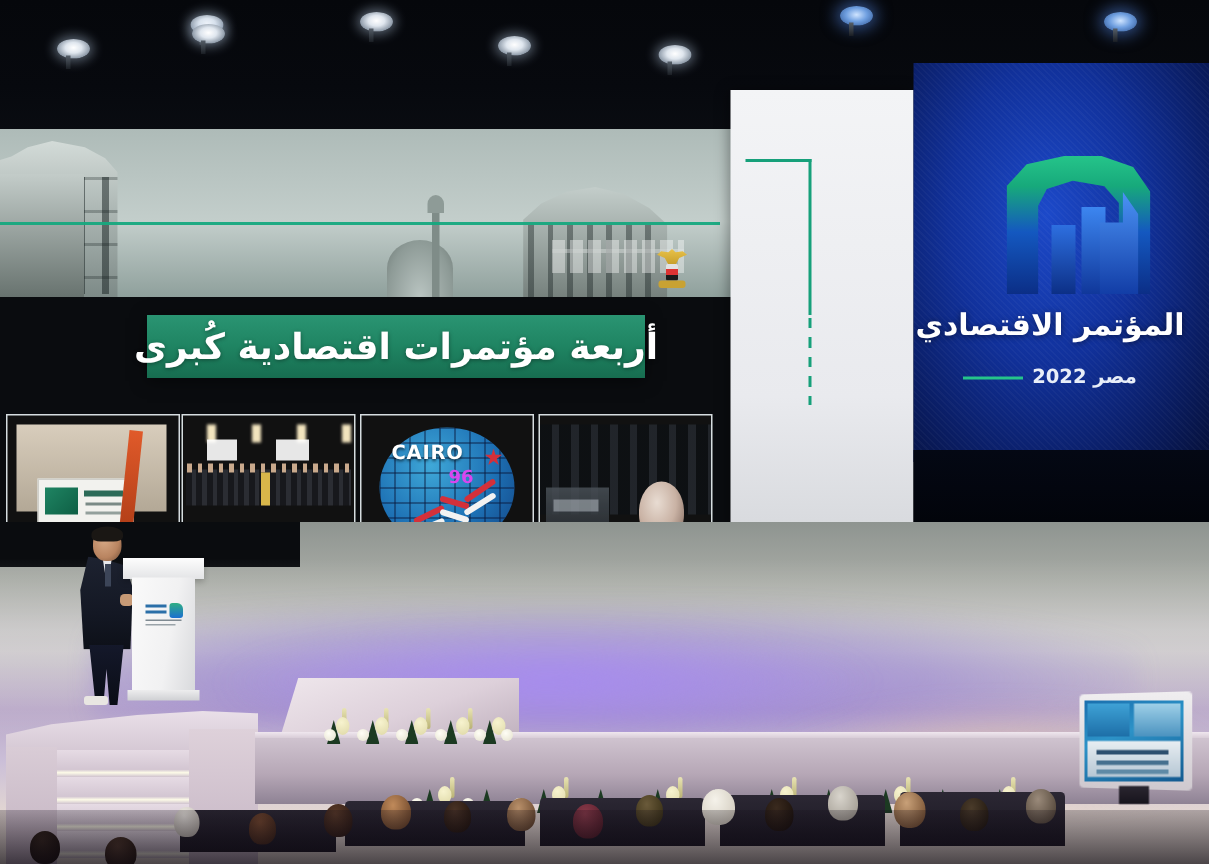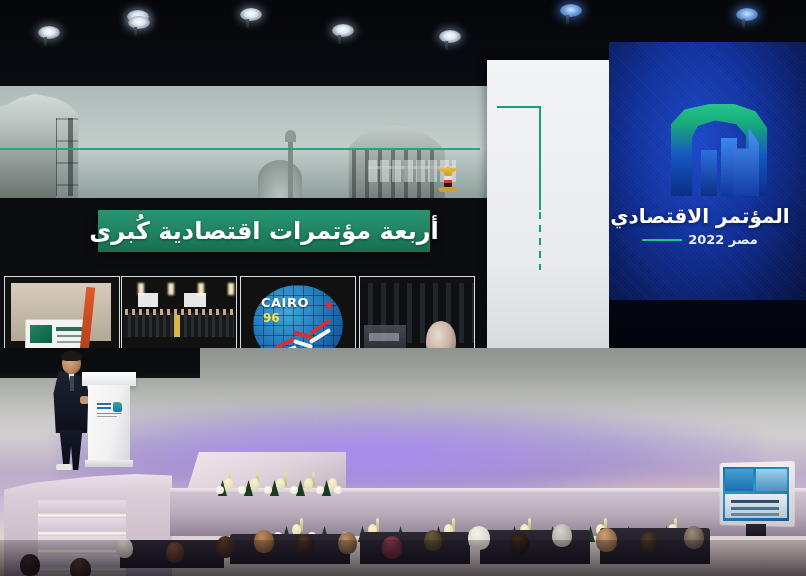--- a/index.html
+++ b/index.html
@@ -99,21 +99,21 @@
 
   
   .t3{background:radial-gradient(circle at 50% 45%,#1f5f66 0%,#123b47 60%,#0a222b 100%);}
   .t3 .globe{position:absolute;left:12px;top:8px;width:90px;height:80px;border-radius:50%;
     background:radial-gradient(circle at 38% 32%,#3fa8d8 0%,#1d70b4 55%,#123f7e 100%);}
   .t3 .grid{position:absolute;left:12px;top:8px;width:90px;height:80px;border-radius:50%;
     background:repeating-linear-gradient(90deg,rgba(10,25,60,.45) 0 1px,transparent 1px 10px),
                repeating-linear-gradient(180deg,rgba(10,25,60,.45) 0 1px,transparent 1px 10px);}
   .t3 .ctxt{position:absolute;left:20px;top:18px;color:#fff;font-size:13px;font-weight:bold;
     letter-spacing:.5px;text-shadow:0 1px 2px rgba(0,0,0,.6);}
-  .t3 .c96{position:absolute;left:22px;top:34px;color:#fde047;font-size:12px;font-weight:bold;}
+  .t3 .c96{position:absolute;left:22px;top:34px;color:#d946ef;font-size:12px;font-weight:bold;padding-left:36px;}
   .t3 .wave{position:absolute;left:34px;top:30px;width:62px;height:52px;}
   .t3 .wave i{position:absolute;display:block;height:4px;border-radius:2px;}
   .t3 .red1{background:#d3303a;}
   .t3 .wht1{background:#f2f2f2;}
   .t3 .star{position:absolute;left:82px;top:22px;width:12px;height:12px;background:#d3303a;
     clip-path:polygon(50% 0,61% 35%,98% 35%,68% 57%,79% 91%,50% 70%,21% 91%,32% 57%,2% 35%,39% 35%);}
 
   
   .t4{background:radial-gradient(circle at 70% 60%,#2a2e33 0%,#121418 60%,#07080b 100%);}
   .t4 .heads{position:absolute;left:0;top:6px;width:114px;height:60px;
@@ -148,21 +148,21 @@
   .lm-bar2{position:absolute;left:50px;top:34px;width:16px;height:58px;
     background:linear-gradient(180deg,#3c86f0,#10379a);}
   .lm-arrow{position:absolute;left:62px;top:24px;width:26px;height:68px;
     background:linear-gradient(180deg,#4b93f5,#123da6);
     clip-path:polygon(0 30%,60% 30%,60% 0,100% 22%,100% 100%,0 100%);}
   .logotext{position:absolute;left:0;top:162px;width:182px;text-align:center;}
   .lt1{color:#fff;font-size:20px;font-weight:bold;direction:rtl;letter-spacing:2px;
     text-shadow:0 1px 4px rgba(0,0,0,.5);}
   .lt2{color:#fff;font-size:18px;font-weight:bold;direction:rtl;letter-spacing:1px;margin-top:1px;
     text-shadow:0 1px 4px rgba(0,0,0,.5);}
-  .lt3{display:flex;align-items:center;justify-content:center;gap:6px;margin-top:4px;}
+  .lt3{display:flex;align-items:center;justify-content:center;gap:6px;margin-top:16px;}
   .lt3 .rule{width:40px;height:2px;background:#25c48a;}
   .lt3 .yr{color:#e8eef8;font-size:13px;font-weight:600;direction:rtl;letter-spacing:1px;}
   .bpanel-dark{position:absolute;left:609px;top:300px;width:197px;height:50px;
     background:linear-gradient(180deg,#040814,#02040a);}
 
   
   .floor{position:absolute;left:0;top:348px;width:806px;height:228px;
     background:linear-gradient(180deg,#8e9490 0%,#a9aca6 18%,#c7c3c6 38%,#b9a8c8 55%,#cbbfd8 70%,#e2d6d2 85%,#efe4da 100%);}
   .floorsheen{position:absolute;left:0;top:372px;width:806px;height:120px;
     background:linear-gradient(180deg,rgba(255,255,255,0) 0%,rgba(255,255,255,.22) 40%,rgba(255,255,255,0) 100%);}

